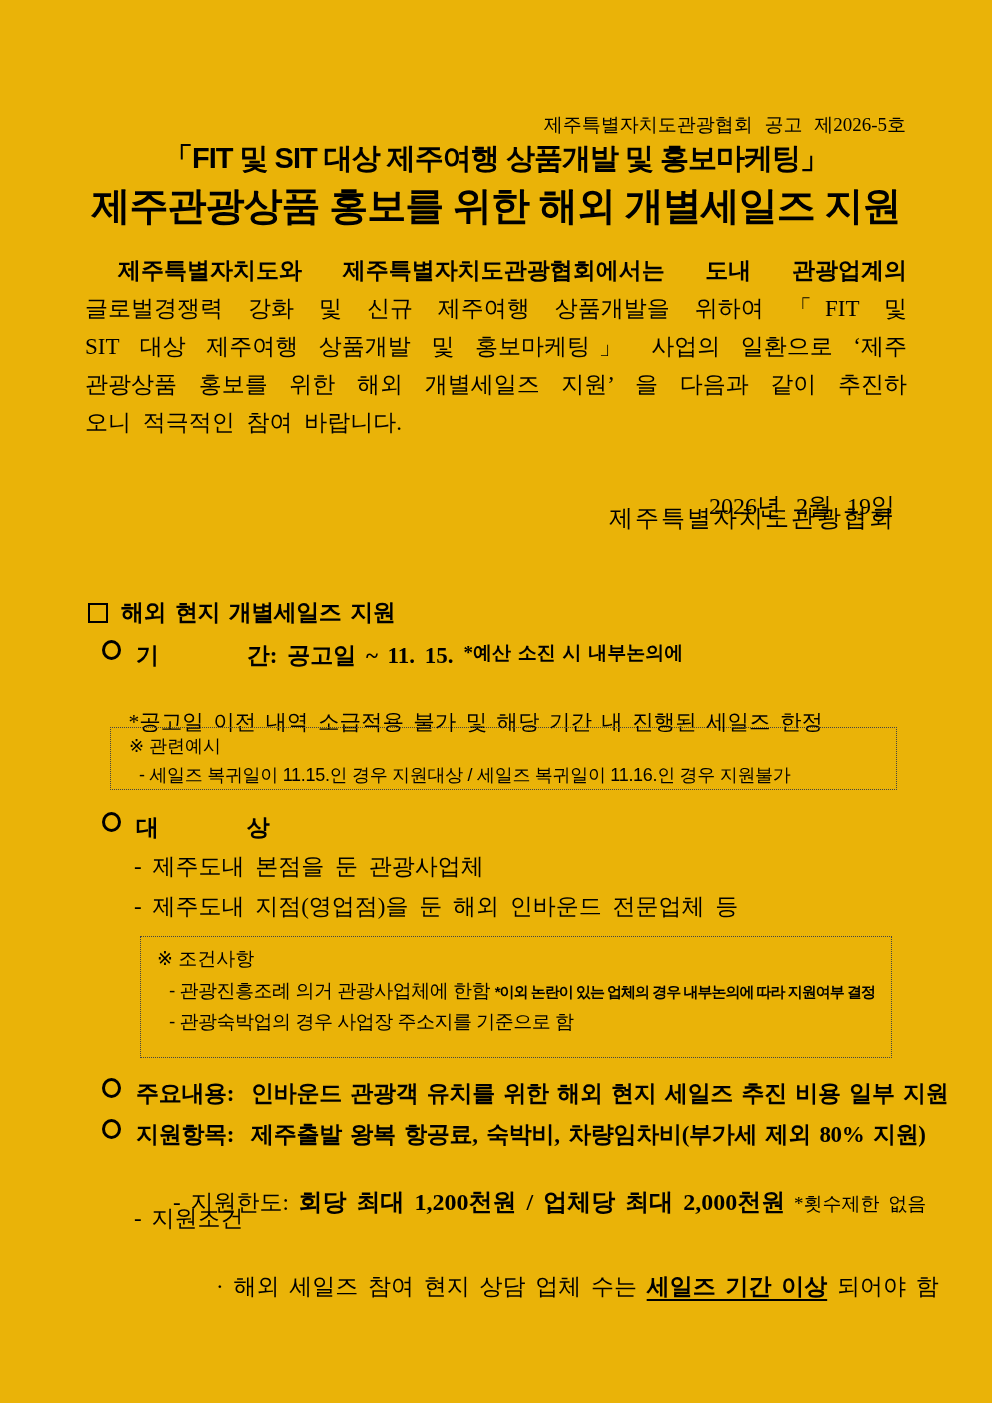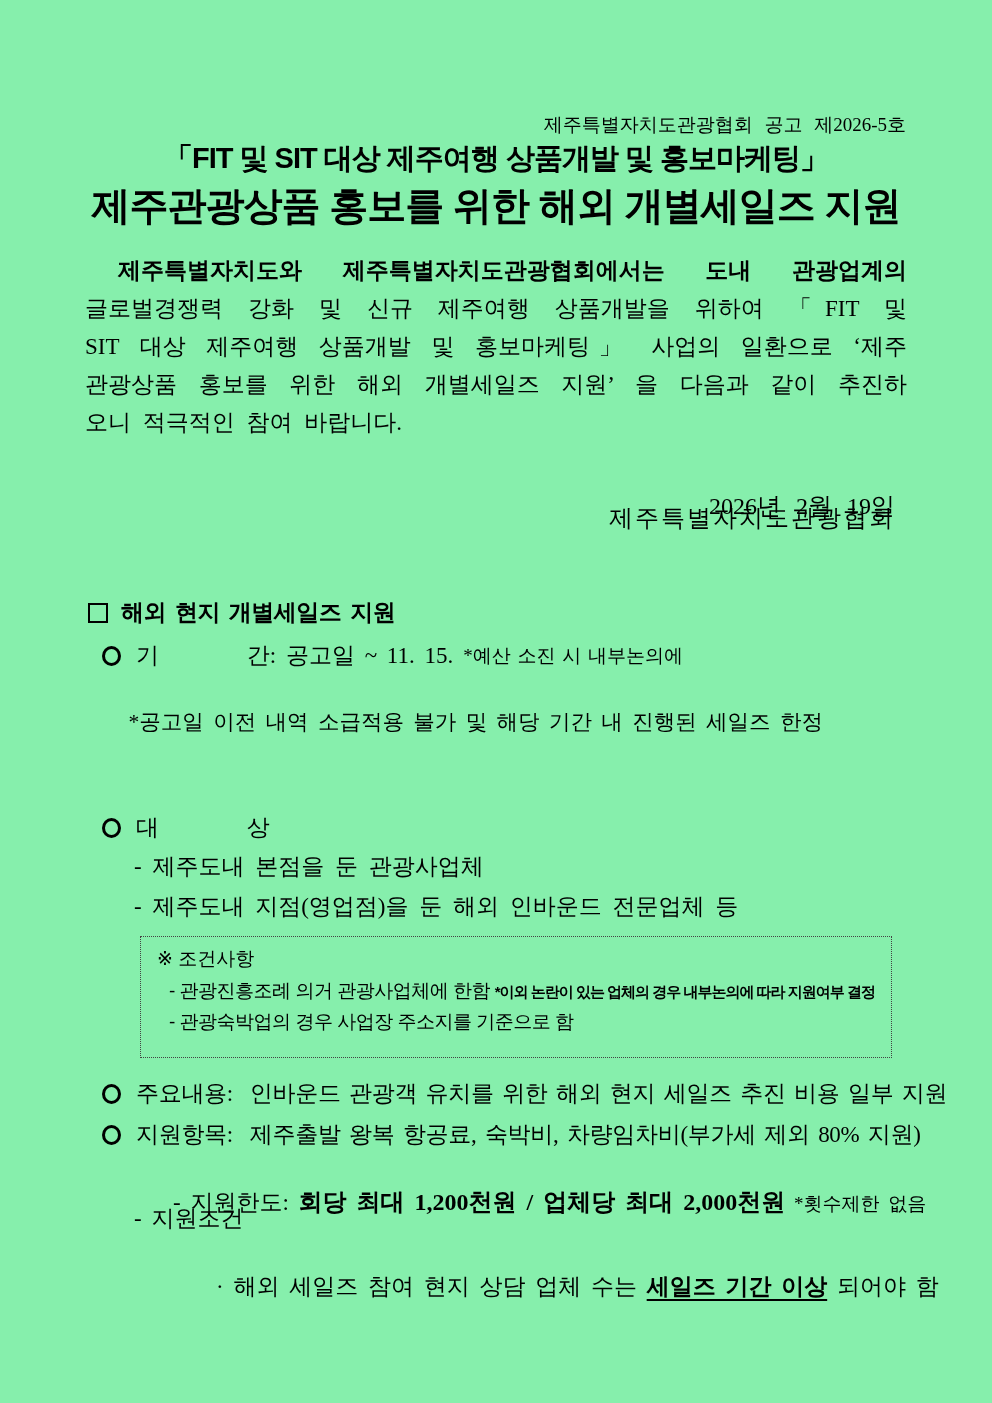--- a/index.html
+++ b/index.html
@@ -1,17 +1,17 @@
 <!DOCTYPE html>
 <html><head>
 <meta charset="utf-8">
 <style>
   html,body{margin:0;padding:0;background:#ffffff;}
   .page{
-    position:relative;width:992px;height:1403px;background:#86efac;color:#000;
+    position:relative;width:992px;height:1403px;background:#eab308;color:#000;
     overflow:hidden;
     font-family:"Liberation Serif","DejaVu Serif",serif;
   }
   .pre{white-space:pre-wrap;}
 
   .doc-no{position:absolute;top:112px;right:86px;font-size:19px;word-spacing:7px;}
 
   .title1{position:absolute;top:139px;left:0;width:100%;text-align:center;
     font-family:"Liberation Sans","DejaVu Sans",sans-serif;font-weight:bold;
     font-size:29px;letter-spacing:-1px;}
@@ -26,21 +26,21 @@
   .intro .ln.last{text-align:left;text-align-last:left;}
 
   .sig-date{position:absolute;top:464px;right:97px;font-size:24px;word-spacing:9px;margin-top:26px;}
   .sig-org{position:absolute;top:502px;right:97px;font-size:24px;letter-spacing:2px;}
 
   .sec-head{position:absolute;top:597px;left:88px;display:flex;align-items:center;
     font-family:"Liberation Sans","DejaVu Sans",sans-serif;font-weight:bold;
     font-size:23px;letter-spacing:-0.5px;word-spacing:3px;}
   .sq{display:inline-block;width:16px;height:16px;border:2.5px solid #000;margin-right:13px;flex:none;}
 
-  .row{position:absolute;display:flex;align-items:center;font-size:23px;word-spacing:4px;}
+  .row{position:absolute;display:flex;align-items:flex-start;font-size:23px;word-spacing:4px;font-weight:bold;}
   .ring{display:inline-block;width:13px;height:14px;border:3.5px solid #000;border-radius:50%;
     margin-right:15px;flex:none;}
   .row .small-note{font-size:19px;margin-left:10px;word-spacing:2px;}
 
   .period{top:640px;left:102px;}
   .footnote{position:absolute;top:682px;left:91px;font-size:21.5px;word-spacing:4px;}
   .footnote b{font-weight:normal;}
 
   .dotted-box{position:absolute;border:1px dotted #444;box-sizing:border-box;
     font-family:"Liberation Sans","DejaVu Sans",sans-serif;}
@@ -98,20 +98,24 @@
   <div class="row period">
     <span class="ring"></span>
     <span class="pre">기         간: 공고일 ~ 11. 15.</span>
     <span class="small-note">*예산 소진 시 내부논의에</span>
   </div>
 
   <div class="footnote pre">
     <span>*공고일 이전 내역 소급적용 불가 및 </span><b>해당 기간 내 진행된 세일즈 한정</b>
   </div>
 
+  <div class="dotted-box box1">
+    <div class="bt">※ 관련예시</div>
+    <div class="bi">- 세일즈 복귀일이 11.15.인 경우 지원대상 / 세일즈 복귀일이 11.16.인 경우 지원불가</div>
+  </div>
 
   <div class="row target">
     <span class="ring"></span>
     <span class="pre">대         상</span>
   </div>
   <div class="titem t1">- 제주도내 본점을 둔 관광사업체</div>
   <div class="titem t2">- 제주도내 지점(영업점)을 둔 해외 인바운드 전문업체 등</div>
 
   <div class="dotted-box box2">
     <div class="bt">※ 조건사항</div>

